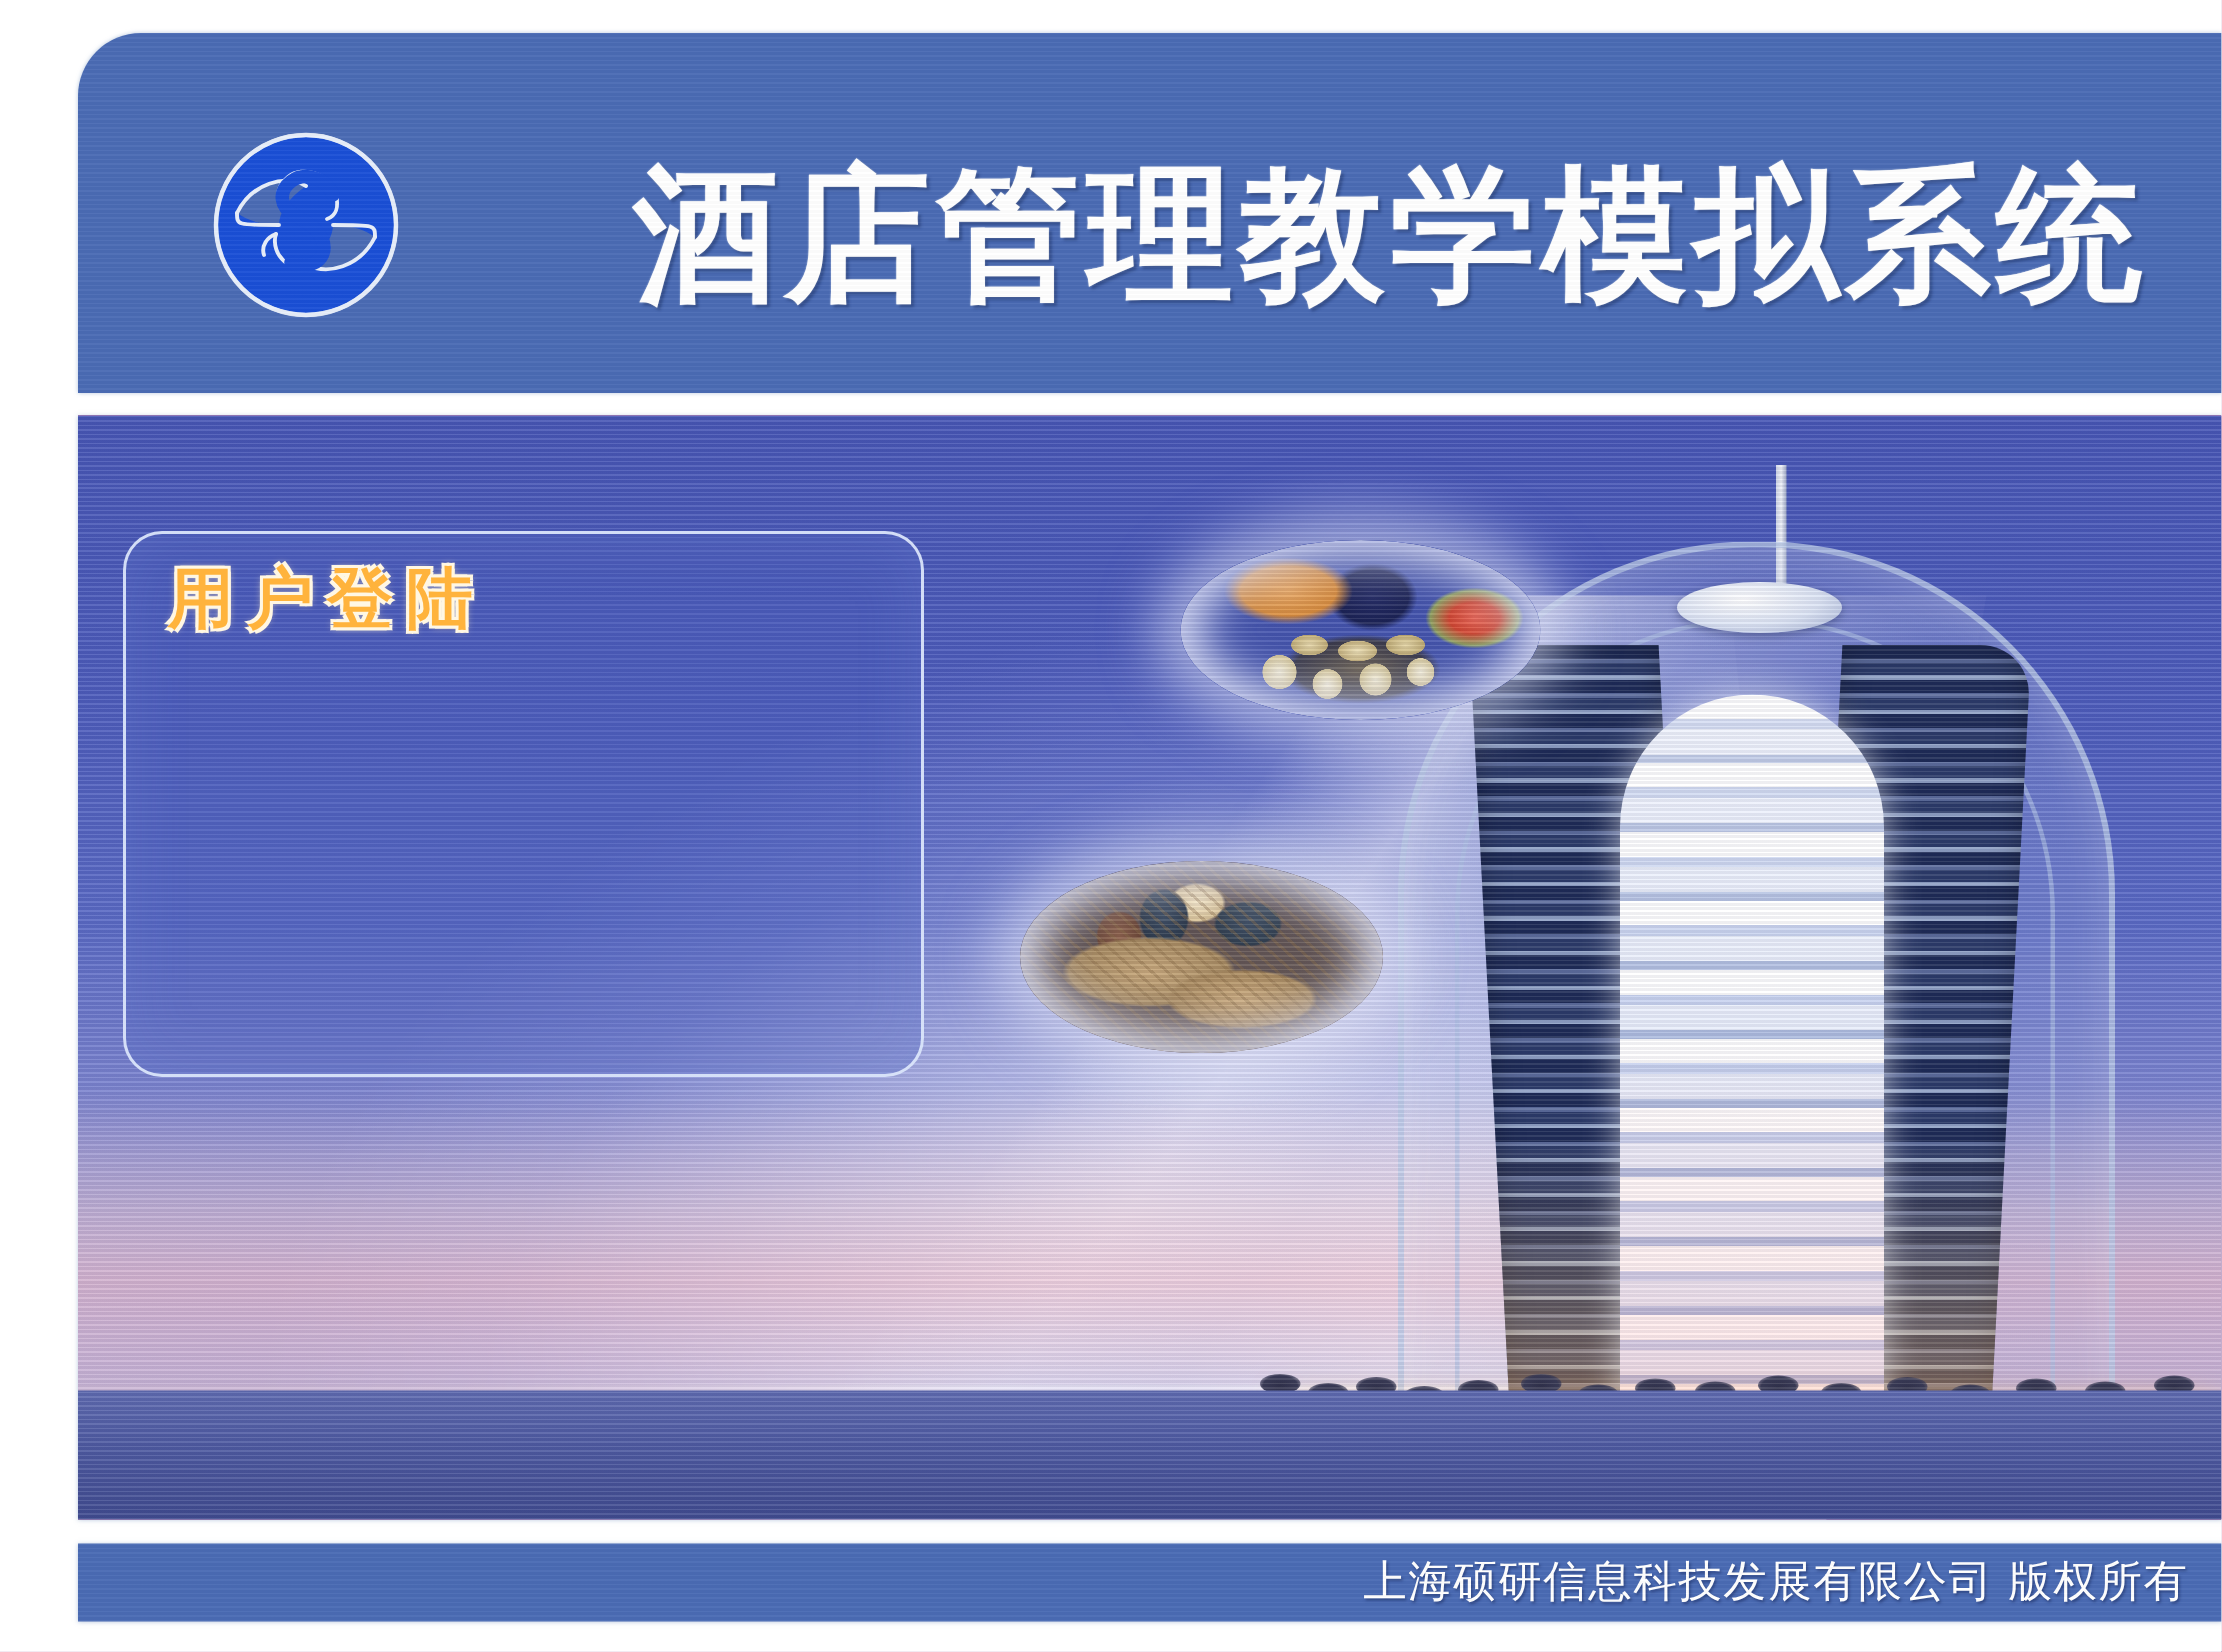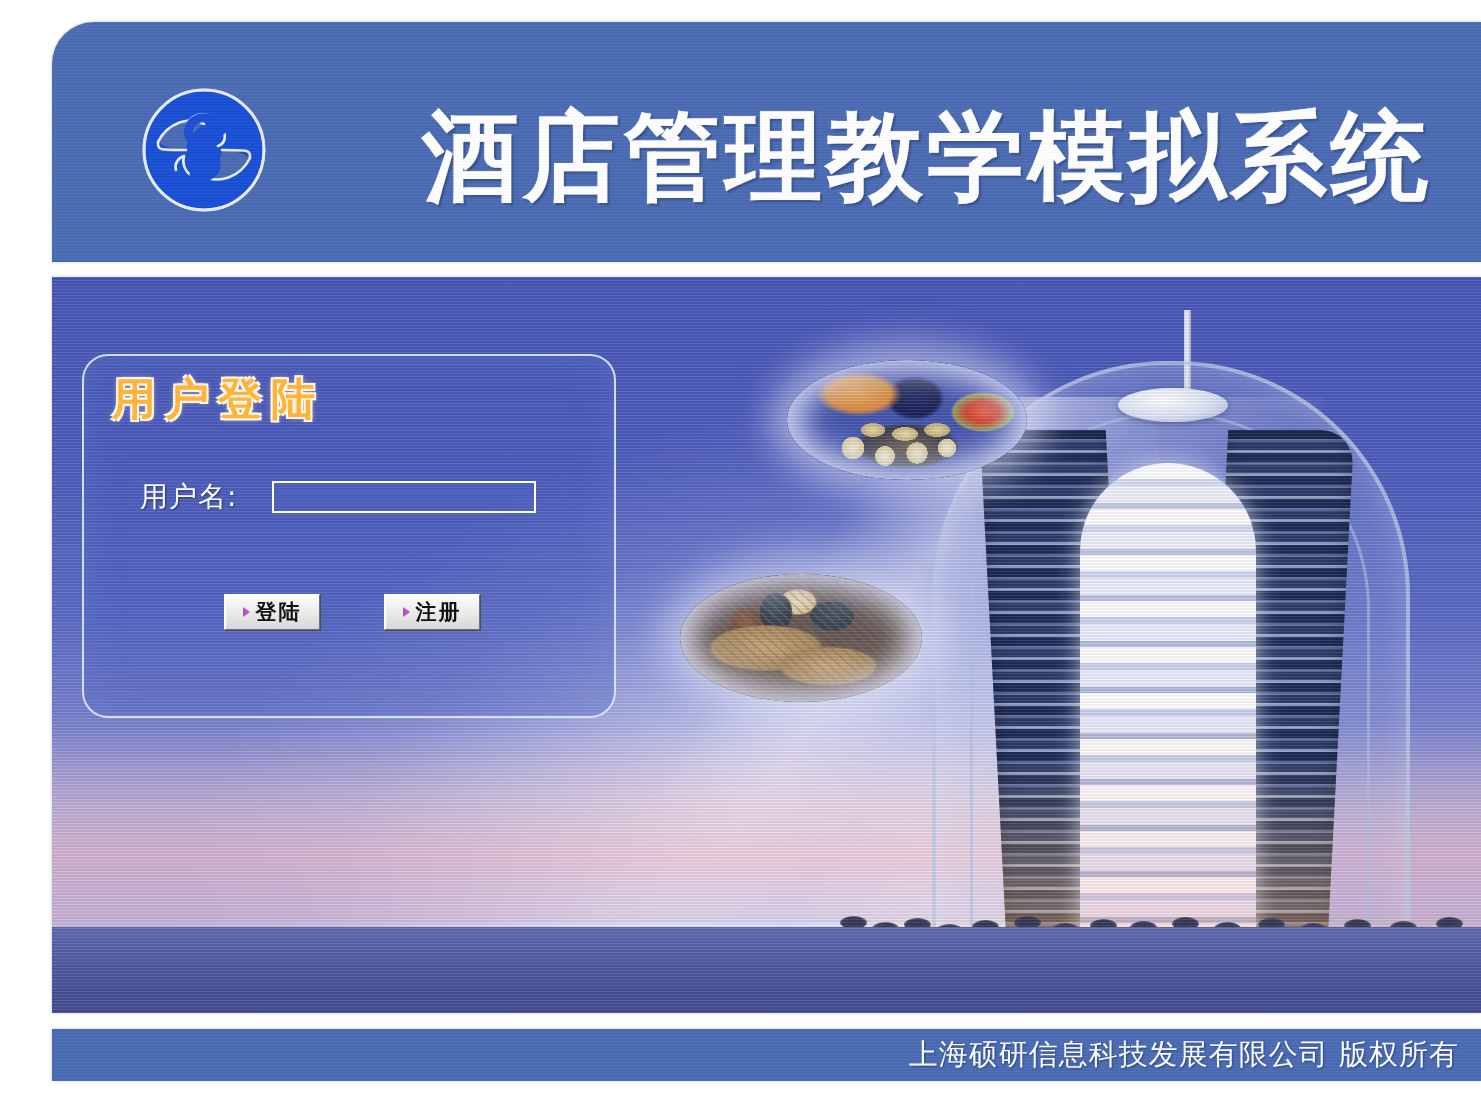--- a/index.html
+++ b/index.html
@@ -531,36 +531,22 @@
 
     <div class="vig vig-food"></div>
     <div class="vig vig-room"></div>
 
     <div class="ground"></div>
     <div class="scanlines"></div>
 
     <div class="login-panel">
       <div class="login-title">用户登陆</div>
 
-      <div class="form-row row-user">
-        <span class="form-label">用户名:</span>
-        <input class="form-input" type="text" value="" style="">
-      </div>
-
-
-      <div class="btn-row">
-        <div class="btn3d btn-login">
-          <span class="tri"></span>
-          <span>登陆</span>
-        </div>
-        <div class="btn3d btn-reg">
-          <span class="tri"></span>
-          <span>注册</span>
-        </div>
-      </div>
+
+
     </div>
   </div>
 
   <div class="footer">
     <div class="footer-text">上海硕研信息科技发展有限公司  版权所有</div>
   </div>
 
 </div>
 
 </body></html>

